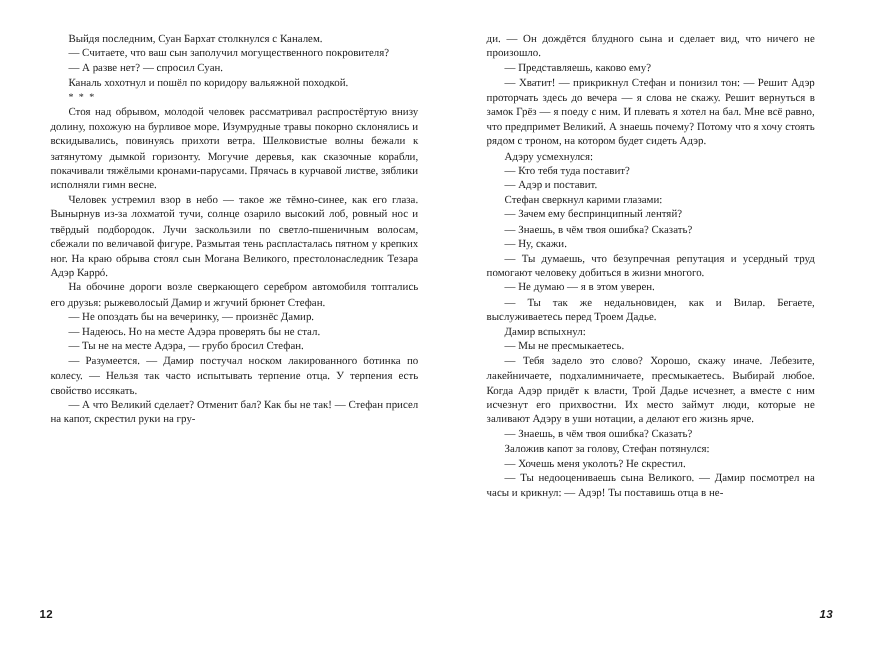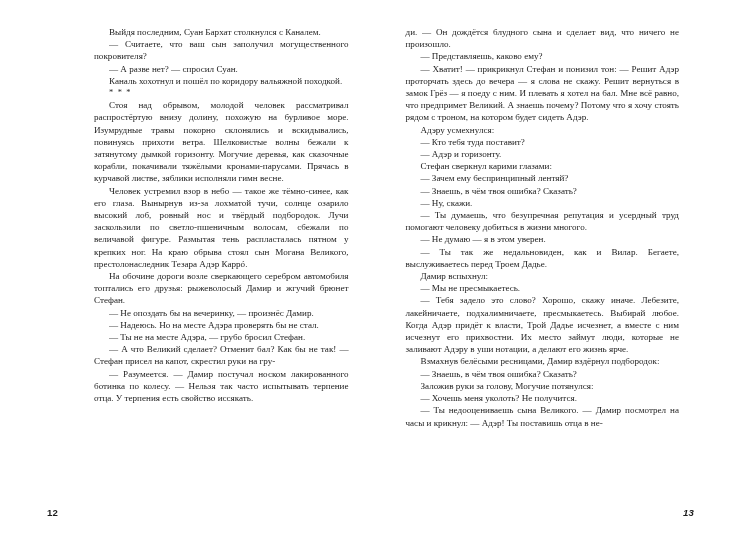--- a/index.html
+++ b/index.html
@@ -20,21 +20,21 @@
     height: 540px;
     background: #ffffff;
     display: flex;
   }
   .page {
     position: relative;
     width: 370.5px;
     height: 540px;
     box-sizing: border-box;
   }
-  .page-left  { padding: 26px 22px 0 94px; }
+  .page-left  { padding: 26px 22px 0 42px; }
   .page-right { padding: 26px 62px 0 35px; }
 
   .column {
     font-size: 9.1px;
     line-height: 12.2px;
     text-align: justify;
     text-justify: inter-word;
     hyphens: manual;
     -webkit-hyphens: manual;
   }
@@ -56,67 +56,66 @@
   }
   .folio {
     position: absolute;
     bottom: 22px;
     font-family: "Liberation Sans", "DejaVu Sans", sans-serif;
     font-size: 9.6px;
     font-weight: bold;
     color: #1b1b1b;
     letter-spacing: 0.2px;
   }
-  .folio-left  { left: 47px; }
+  .folio-left  { left: 33px; }
   .folio-right { right: 47px; font-style: italic; }
 </style>
 </head>
 <body>
 
 <div class="spread">
 
   <div class="page page-left">
     <div class="column" id="left-col">
         <p>Выйдя последним, Суан Бархат столкнулся с Каналем.</p>
         <p>— Считаете, что ваш сын заполучил могущественного покровителя?</p>
         <p>— А разве нет? — спросил Суан.</p>
         <p>Каналь хохотнул и пошёл по коридору вальяжной походкой.</p>
         <p class="sep">* * *</p>
         <p>Стоя над обрывом, молодой человек рассматривал распростёртую внизу долину, похожую на бурливое море. Изумрудные травы покорно склонялись и вскидывались, повинуясь прихоти ветра. Шелковистые волны бежали к затянутому дымкой горизонту. Могучие деревья, как сказочные корабли, покачивали тяжёлыми кронами-парусами. Прячась в курчавой листве, зяблики исполняли гимн весне.</p>
         <p>Человек устремил взор в небо — такое же тёмно-синее, как его глаза. Вынырнув из-за лохматой тучи, солнце озарило высокий лоб, ровный нос и твёрдый подбородок. Лучи заскользили по светло-пшеничным волосам, сбежали по величавой фигуре. Размытая тень распласталась пятном у крепких ног. На краю обрыва стоял сын Могана Великого, престолонаследник Тезара Адэр Каррó.</p>
         <p>На обочине дороги возле сверкающего серебром автомобиля топтались его друзья: рыжеволосый Дамир и жгучий брюнет Стефан.</p>
         <p>— Не опоздать бы на вечеринку, — произнёс Дамир.</p>
         <p>— Надеюсь. Но на месте Адэра проверять бы не стал.</p>
         <p>— Ты не на месте Адэра, — грубо бросил Стефан.</p>
+        <p>— Разумеется. — Дамир постучал носком лакированного ботинка по колесу. — Нельзя так часто испытывать терпение отца. У терпения есть свойство иссякать.</p>
         <p>— А что Великий сделает? Отменит бал? Как бы не так! — Стефан присел на капот, скрестил руки на гру-</p>
-        <p>— Разумеется. — Дамир постучал носком лакированного ботинка по колесу. — Нельзя так часто испытывать терпение отца. У терпения есть свойство иссякать.</p>
       </div>
     <div class="folio folio-left">12</div>
   </div>
 
   <div class="page page-right">
     <div class="column" id="right-col">
         <p class="cont">ди. — Он дождётся блудного сына и сделает вид, что ничего не произошло.</p>
         <p>— Представляешь, каково ему?</p>
         <p>— Хватит! — прикрикнул Стефан и понизил тон: — Решит Адэр проторчать здесь до вечера — я слова не скажу. Решит вернуться в замок Грёз — я поеду с ним. И плевать я хотел на бал. Мне всё равно, что предпримет Великий. А знаешь почему? Потому что я хочу стоять рядом с троном, на котором будет сидеть Адэр.</p>
         <p>Адэру усмехнулся:</p>
         <p>— Кто тебя туда поставит?</p>
-        <p>— Адэр и горизонту.</p>
+        <p>— Адэр и поставит.</p>
         <p>Стефан сверкнул карими глазами:</p>
         <p>— Зачем ему беспринципный лентяй?</p>
         <p>— Знаешь, в чём твоя ошибка? Сказать?</p>
         <p>— Ну, скажи.</p>
         <p>— Ты думаешь, что безупречная репутация и усердный труд помогают человеку добиться в жизни многого.</p>
         <p>— Не думаю — я в этом уверен.</p>
         <p>— Ты так же недальновиден, как и Вилар. Бегаете, выслуживаетесь перед Троем Дадье.</p>
         <p>Дамир вспыхнул:</p>
         <p>— Мы не пресмыкаетесь.</p>
         <p>— Тебя задело это слово? Хорошо, скажу иначе. Лебезите, лакейничаете, подхалимничаете, пресмыкаетесь. Выбирай любое. Когда Адэр придёт к власти, Трой Дадье исчезнет, а вместе с ним исчезнут его прихвостни. Их место займут люди, которые не заливают Адэру в уши нотации, а делают его жизнь ярче.</p>
-        <p>Взмахнув белёсыми ресницами, Дамир вздёрнул подбородок:</p>
         <p>— Знаешь, в чём твоя ошибка? Сказать?</p>
-        <p>Заложив руки за голову, Могучие потянулся:</p>
-        <p>— Хочешь меня уколоть? Не получится.</p>
+        <p>Заложив капот за голову, Стефан потянулся:</p>
+        <p>— Хочешь меня уколоть? Не скрестил.</p>
         <p>— Ты недооцениваешь сына Великого. — Дамир посмотрел на часы и крикнул: — Адэр! Ты поставишь отца в не-</p>
       </div>
     <div class="folio folio-right">13</div>
   </div>
 
 </div>
 
 </body></html>

